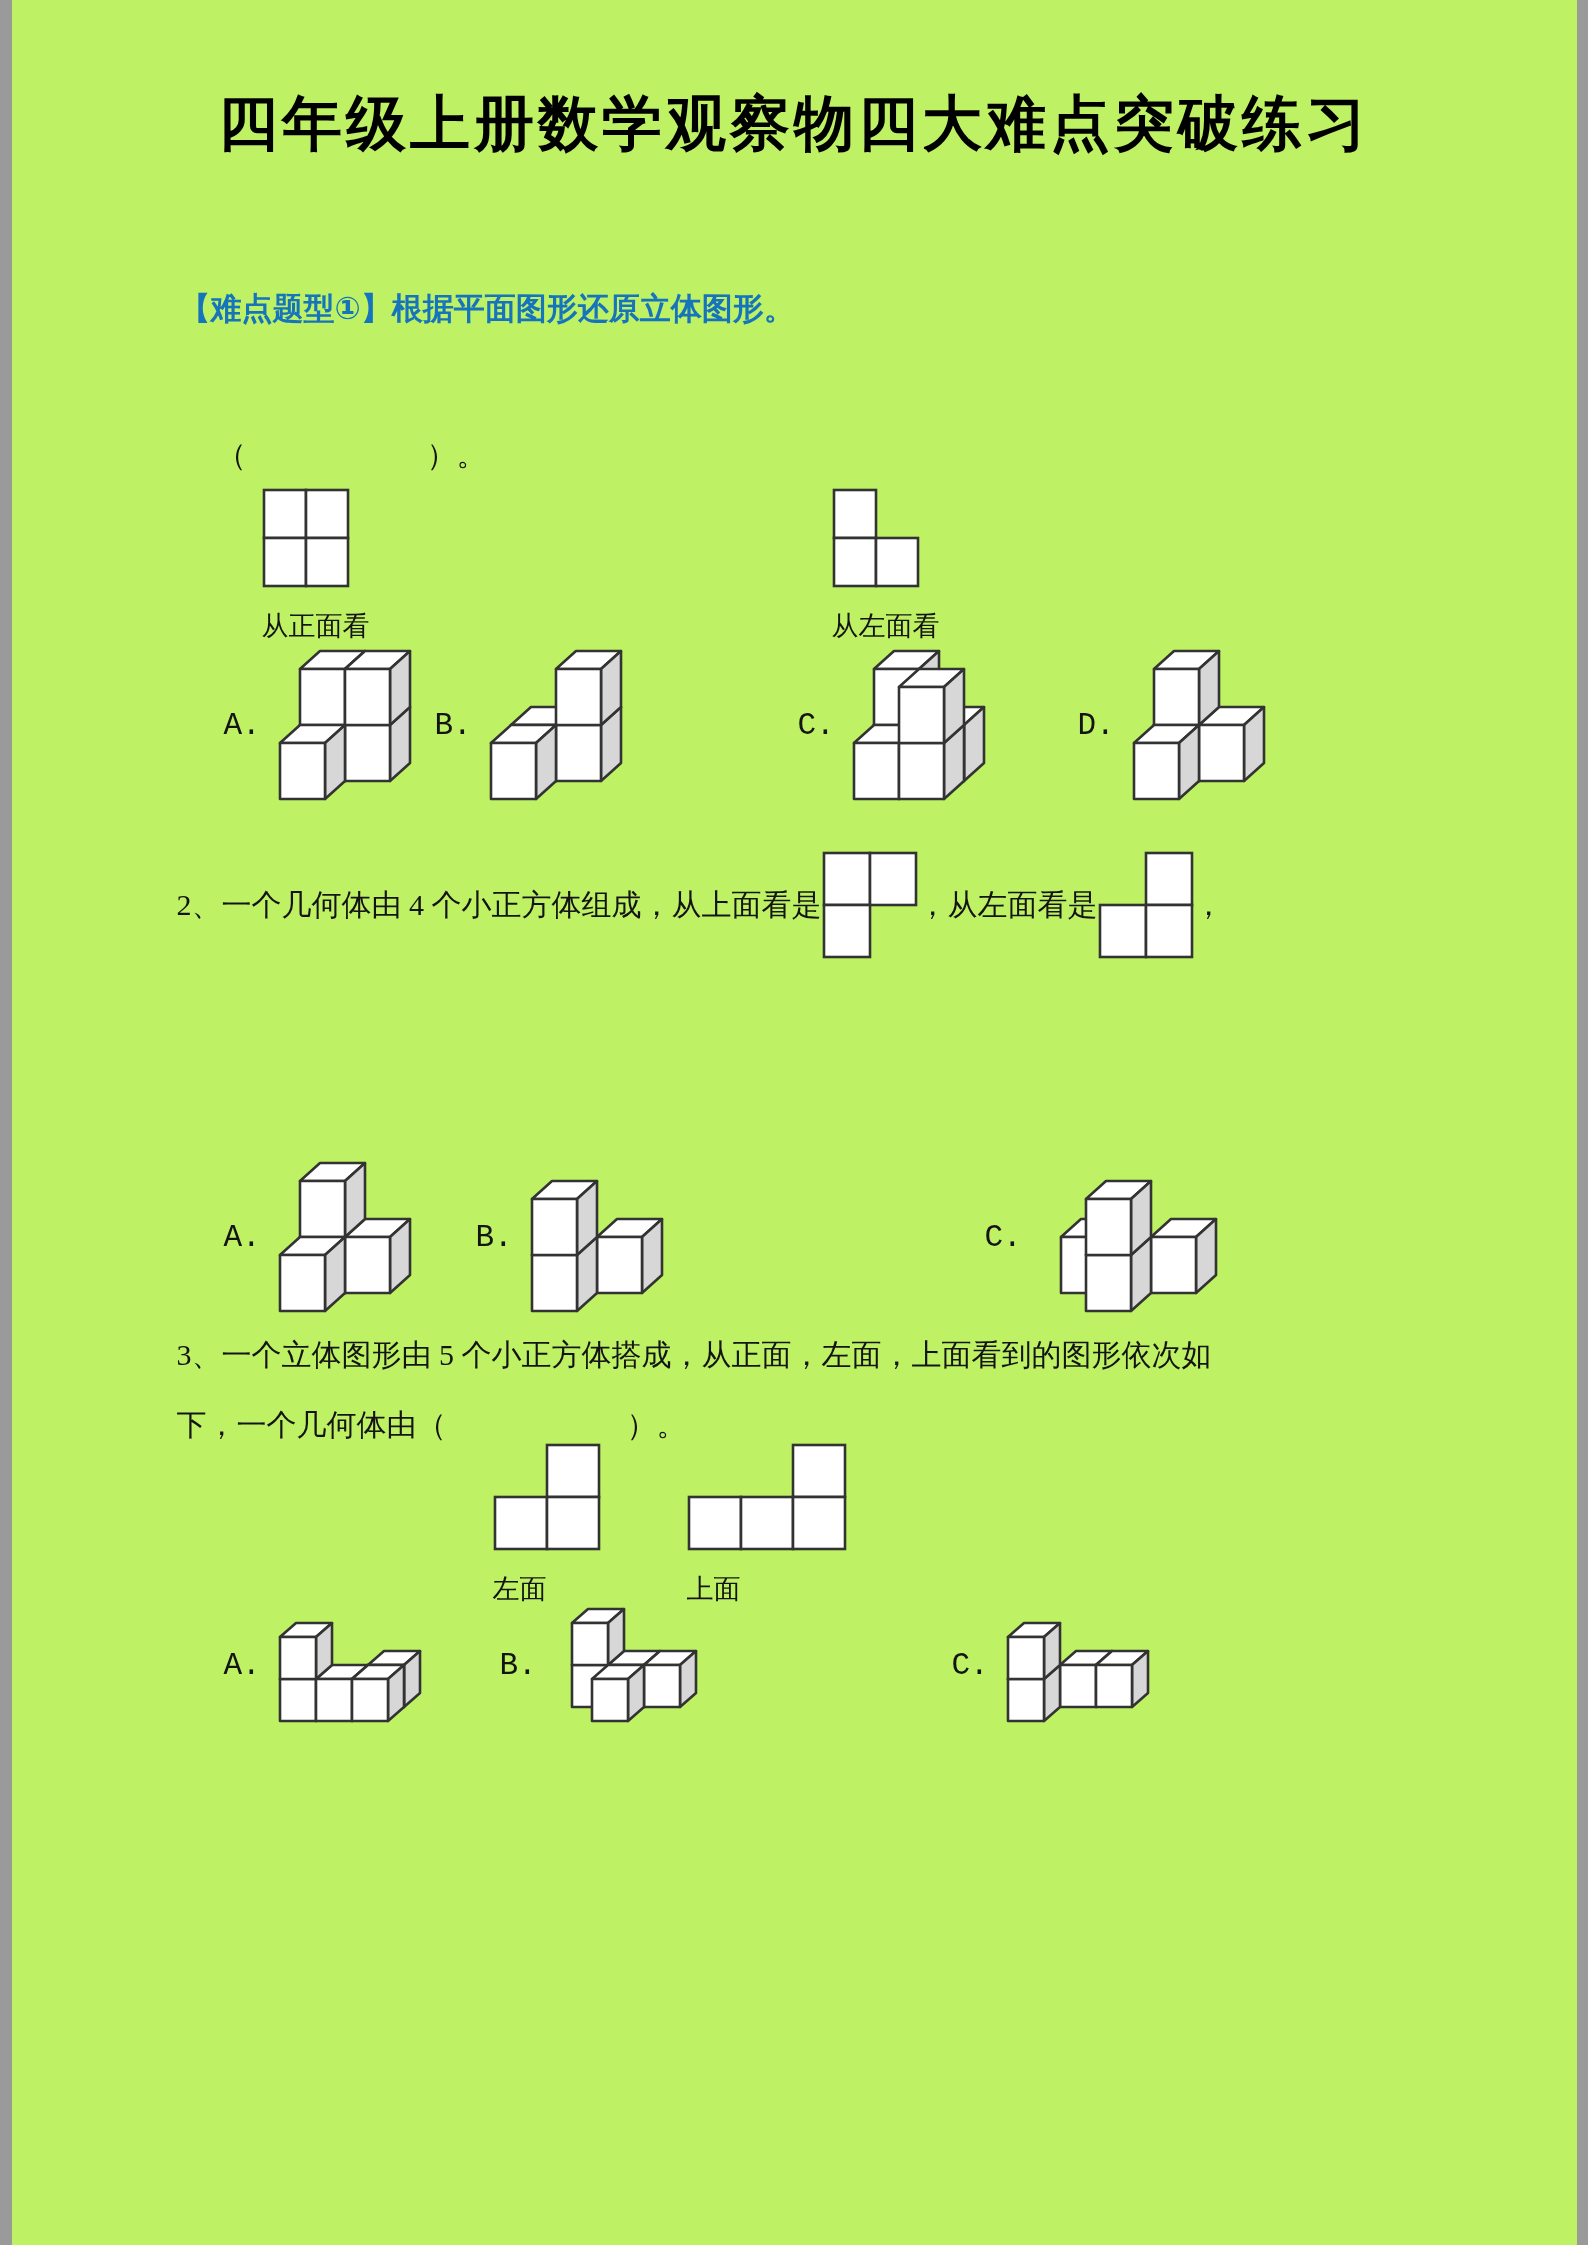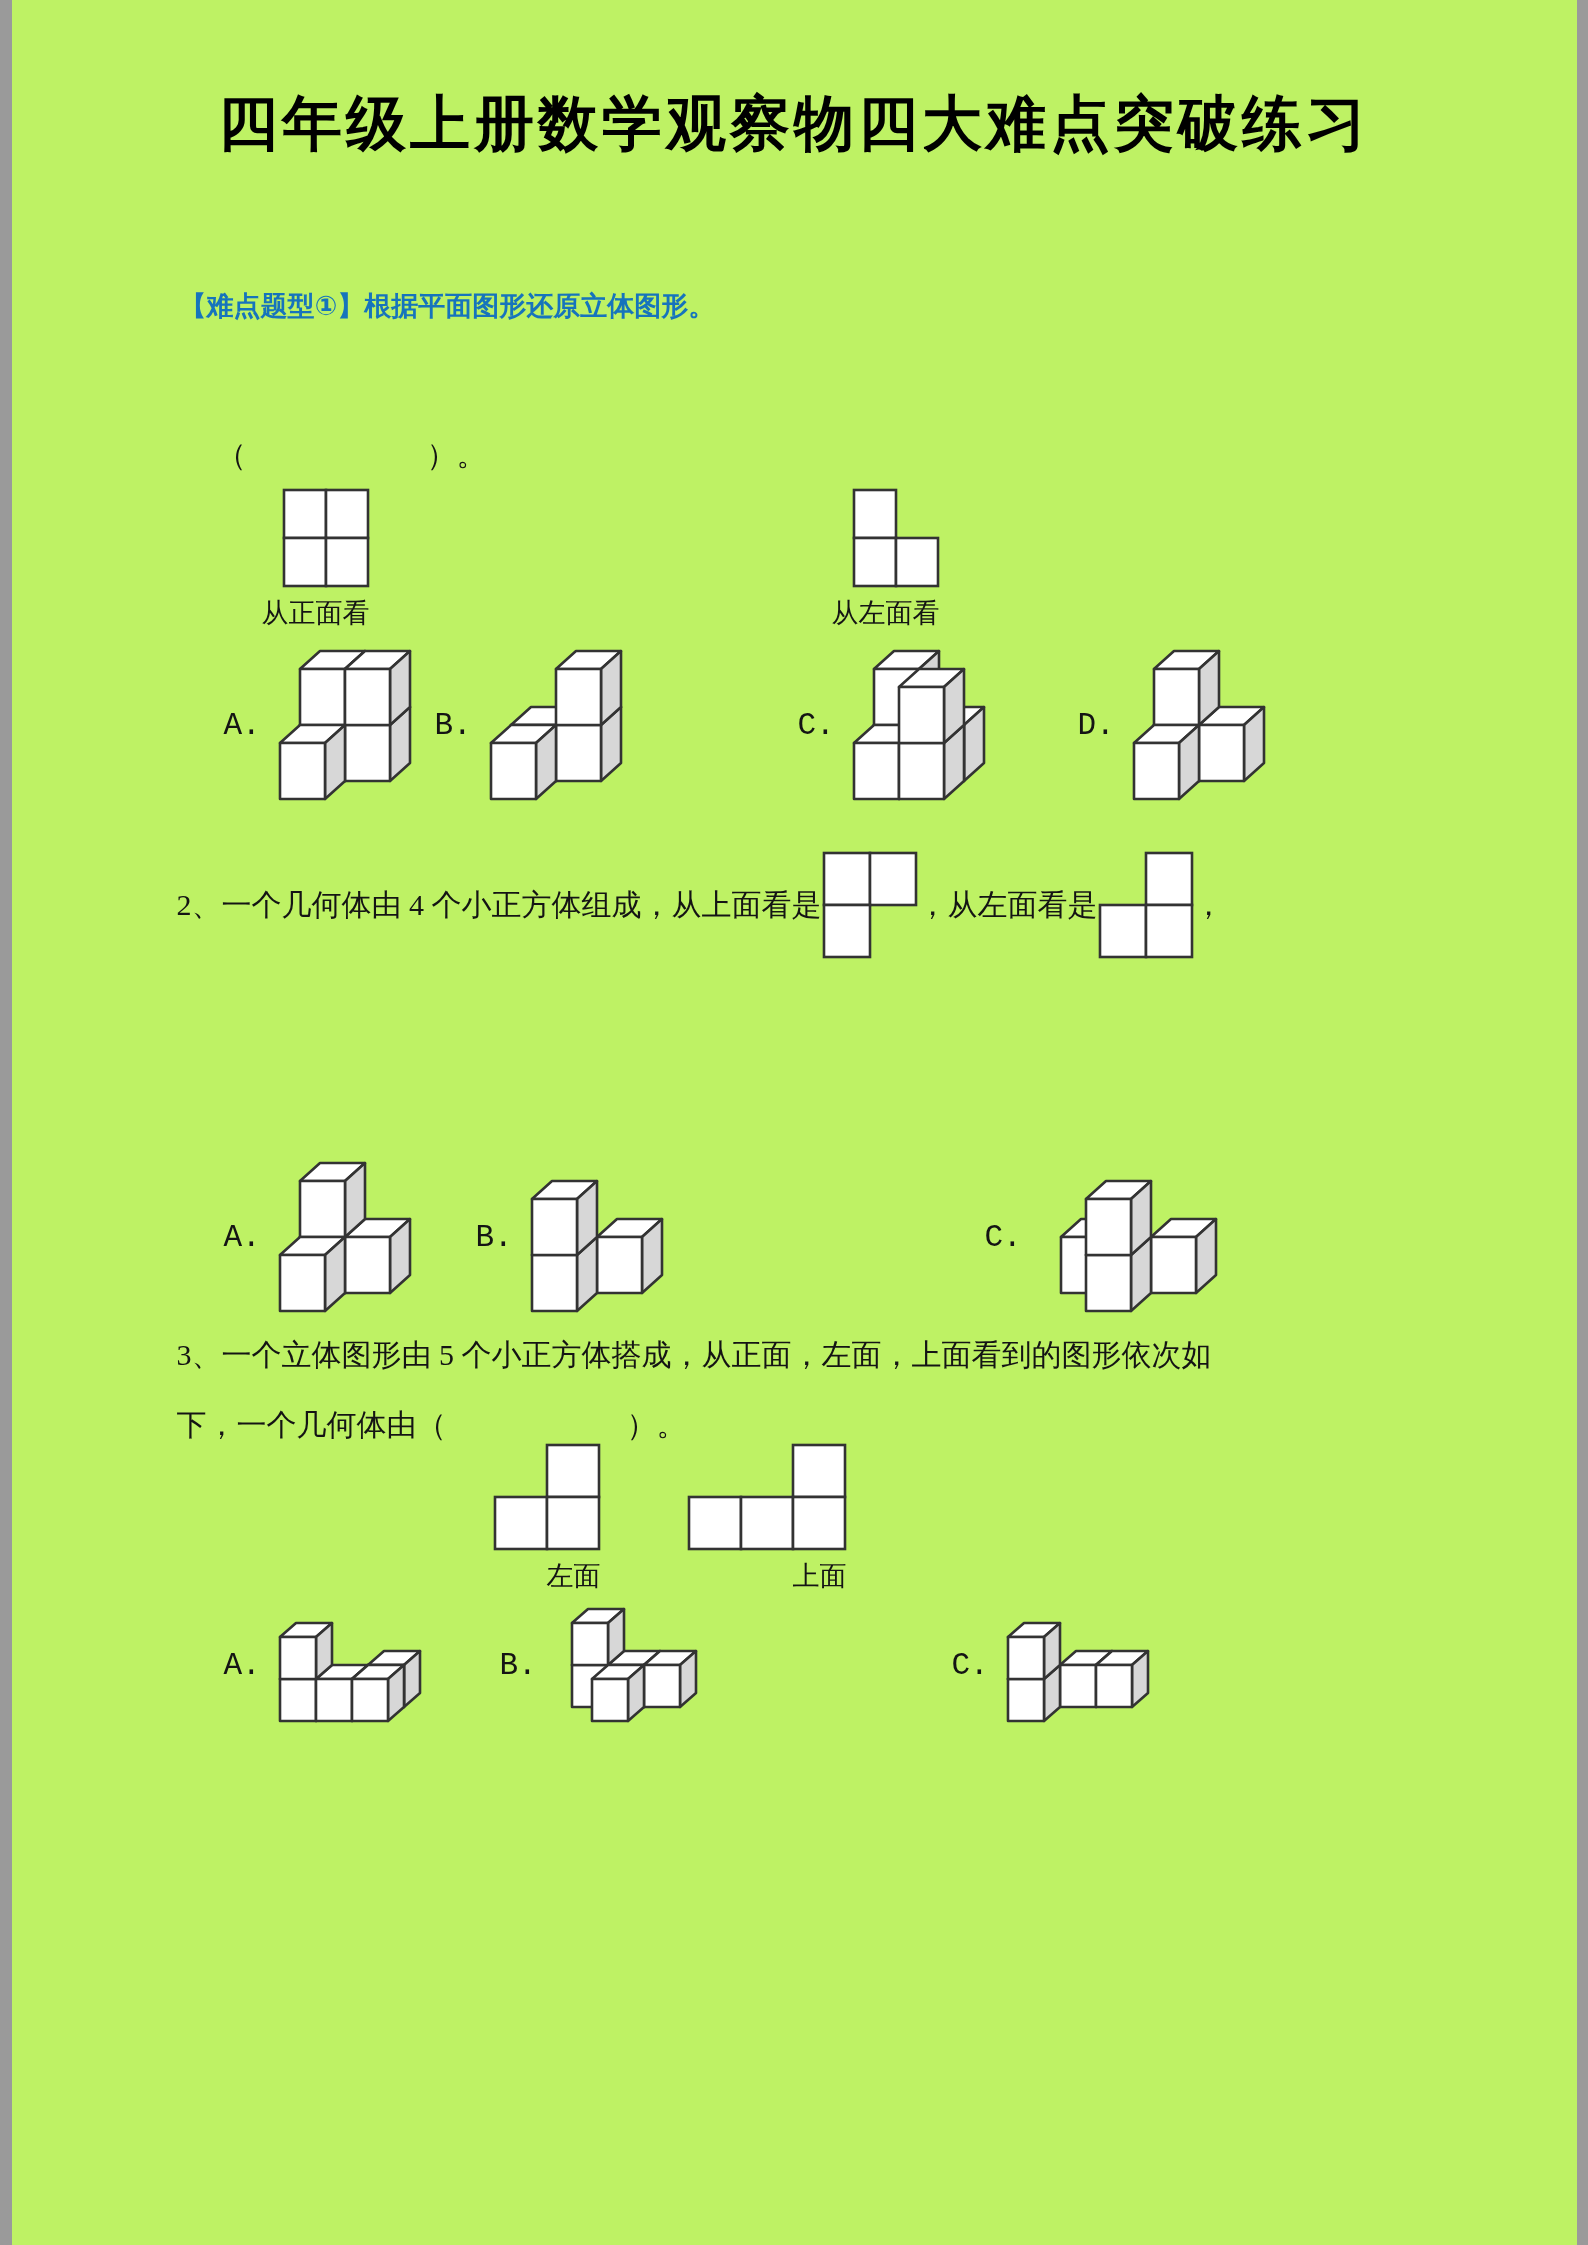--- a/index.html
+++ b/index.html
@@ -8,29 +8,29 @@
     font-family:"Liberation Serif","DejaVu Serif",serif;color:#141414;overflow:hidden;
   }
   .title{
     position:absolute;top:84px;left:0;width:100%;text-align:center;
     font-family:"Liberation Sans","DejaVu Sans",sans-serif;font-weight:800;
     font-size:60px;letter-spacing:4px;color:#000;white-space:pre;
   }
   .heading{
     position:absolute;left:168px;top:288px;
     font-family:"Liberation Sans","DejaVu Sans",sans-serif;font-weight:700;
-    font-size:27px;color:var(--accent,#1674bc);white-space:pre;
+    font-size:31px;color:var(--accent,#1674bc);white-space:pre;
   }
   .bodyline{position:absolute;font-size:30px;white-space:pre;line-height:1.25;}
   #q1l1{left:165px;top:364px;}
   #q1l2{left:205px;top:436px;}
   #q3l1{left:165px;top:1336px;}
   #q3l2{left:165px;top:1406px;}
 
-  .view{position:absolute;display:flex;flex-direction:column;align-items:flex-end;gap:7px;}
+  .view{position:absolute;display:flex;flex-direction:column;align-items:flex-start;gap:20px;}
   .view .vlabel{font-size:27px;white-space:pre;}
   #q1v0{left:250px;top:488px;}
   #q1v1{left:492px;top:488px;}
   #q1v2{left:820px;top:488px;}
   #q3v0{left:238px;top:1443px;}
   #q3v1{left:481px;top:1443px;}
   #q3v2{left:675px;top:1443px;}
 
   .opt{position:absolute;display:flex;align-items:center;gap:16px;}
   .opt .letter{font-family:"Liberation Mono","DejaVu Sans Mono",monospace;font-size:31px;}

